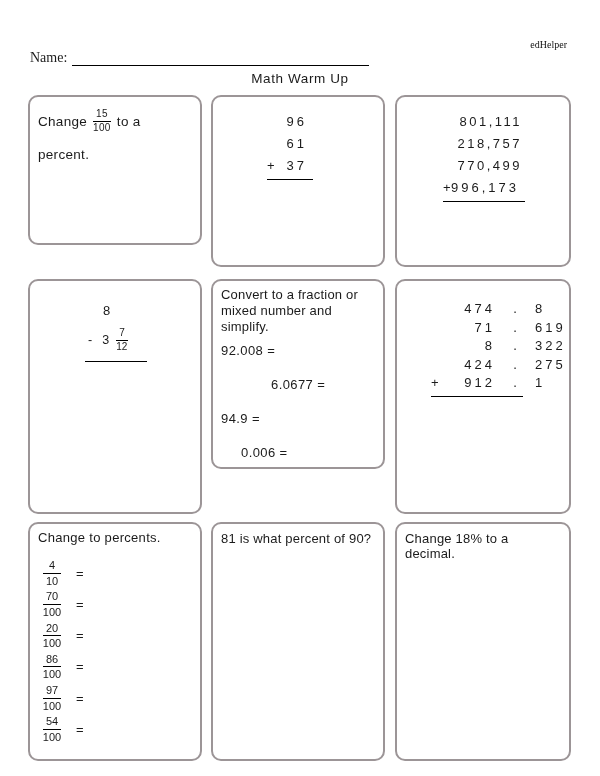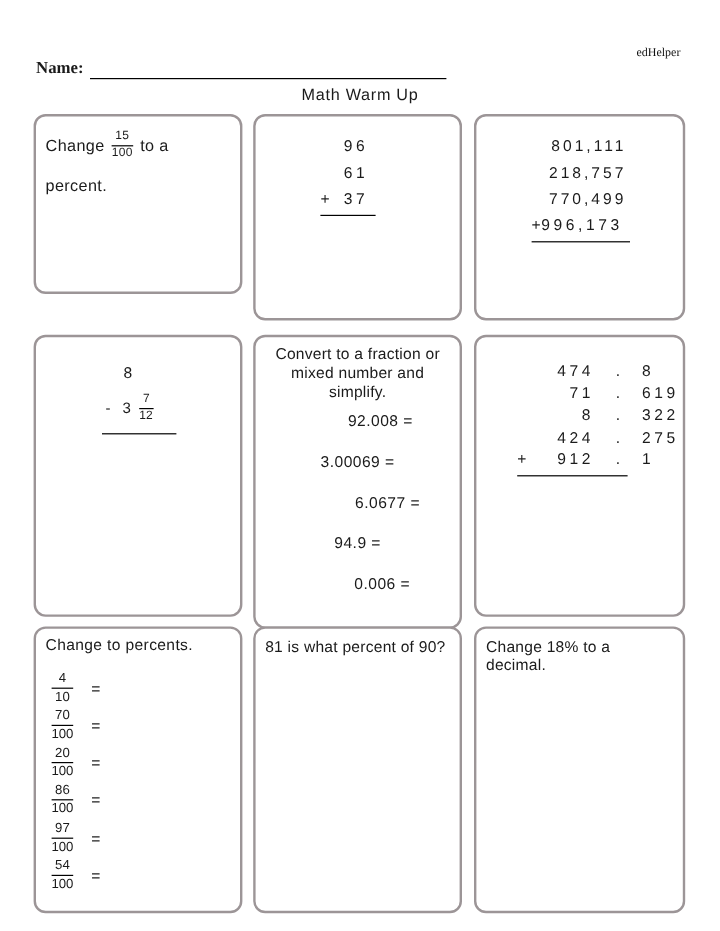--- a/index.html
+++ b/index.html
@@ -6,35 +6,35 @@
   body{
     width:600px;height:776px;background:#ffffff;position:relative;overflow:hidden;
     font-family:"Liberation Sans", sans-serif;color:#1b1b1b;
     -webkit-font-smoothing:antialiased;
   }
   .brand{
     position:absolute;top:39px;right:33px;
     font-family:"Liberation Serif", serif;font-size:10px;color:#111;
   }
   .name-row{position:absolute;left:30px;top:50px;display:flex;align-items:flex-end;}
-  .name-label{font-family:"Liberation Serif", serif;font-weight:bold;font-size:14px;}
+  .name-label{font-family:"Liberation Serif", serif;font-weight:normal;font-size:14px;}
   .name-line{width:297px;border-bottom:1.6px solid #000;height:13px;margin-left:5px;}
   .sheet-title{
     position:absolute;top:71px;left:0;width:600px;text-align:center;
     font-size:13.5px;letter-spacing:0.6px;
   }
   .box{
     position:absolute;border:2px solid #9c9597;border-radius:10px;
     background:#fff;box-sizing:border-box;
   }
   .b1{left:28px;top:95px;width:174px;height:150px;}
   .b2{left:211px;top:95px;width:174px;height:172px;}
   .b3{left:395px;top:95px;width:176px;height:172px;}
   .b4{left:28px;top:279px;width:174px;height:235px;}
-  .b5{left:211px;top:279px;width:174px;height:245px;text-align:center;}
+  .b5{left:211px;top:279px;width:174px;height:190px;}
   .b6{left:395px;top:279px;width:176px;height:235px;}
   .b7{left:28px;top:522px;width:174px;height:239px;}
   .b8{left:211px;top:522px;width:174px;height:239px;}
   .b9{left:395px;top:522px;width:176px;height:239px;}
 
   
   .b1-inner{padding:12px 8px 0 8px;font-size:13.5px;letter-spacing:0.3px;}
   .b1-line1{display:flex;align-items:center;gap:6px;}
   .ifrac{display:inline-block;text-align:left;font-size:10px;line-height:1.05;}
   .ifrac .fn{display:block;border-bottom:1.3px solid #000;padding:0 3px 1px;}
@@ -57,23 +57,23 @@
   .subrow{position:absolute;left:58px;top:47px;display:flex;align-items:center;font-size:12.5px;}
   .subrow .op4{margin-right:10px;}
   .subrow .whole4{margin-right:7px;}
   .subline{position:absolute;left:55px;top:80px;width:62px;border-top:1.6px solid #000;}
 
   
   .b5-inner{padding:6px 8px 0 8px;}
   .instr{font-size:13px;line-height:16px;letter-spacing:0.2px;}
   .prob{font-size:13px;line-height:14px;margin-top:20px;letter-spacing:0.4px;}
   .prob.first{margin-top:9px;}
-  .ind1{margin-left:38px;}
+  .ind1{}
   .ind2{margin-left:50px;}
-  .ind3{margin-left:41px;}
+  .ind3{margin-left:20px;}
 
   
   .dadd{position:absolute;left:34px;top:19px;font-size:13px;line-height:18.5px;}
   .drow{display:flex;align-items:baseline;gap:16px;}
   .dsign{width:10px;text-align:left;}
   .dint{width:38px;text-align:right;letter-spacing:3px;}
   .ddot{width:8px;text-align:center;}
   .ddec{letter-spacing:3px;}
   .dline{width:92px;border-top:1.6px solid #000;margin-top:3px;}
 
@@ -152,21 +152,20 @@
     </span>
   </div>
   <div class="subline"></div>
 </div>
 
 <div class="box b5">
   <div class="b5-inner">
     <div class="instr">Convert to a fraction or</div>
     <div class="instr">mixed number and simplify.</div>
     <div class="prob first ind1">92.008 =</div>
-    <div class="prob">3.00069 =</div>
     <div class="prob ind2">6.0677 =</div>
     <div class="prob">94.9 =</div>
     <div class="prob ind3">0.006 =</div>
   </div>
 </div>
 
 <div class="box b6">
   <div class="dadd">
     <div class="drow">
       <span class="dsign"></span>

